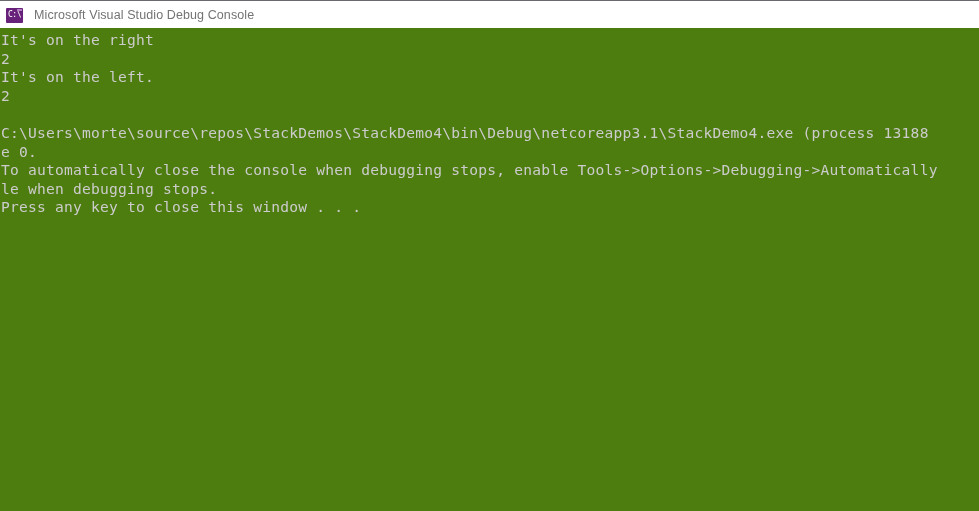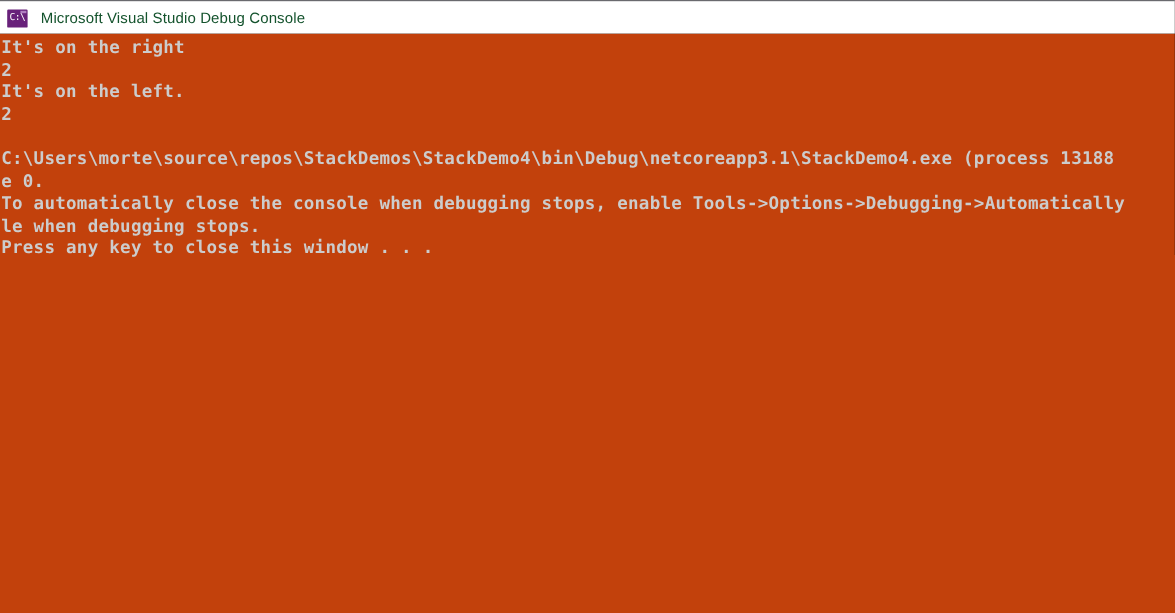--- a/index.html
+++ b/index.html
@@ -64,33 +64,32 @@
     width: 5px;
     height: 2px;
     background: #b07ec0;
   }
 
   #title-text {
     margin-left: 11px;
     font-family: "Liberation Sans", sans-serif;
     font-size: 12.5px;
     line-height: 16px;
-    color: #14532d;
+    color: #737373;
     white-space: nowrap;
     letter-spacing: 0.1px;
   }
 
   
   #console {
     flex: 1 1 auto;
-    background: #c2410c;
+    background: #4d7c0f;
     overflow: hidden;
     padding: 3px 0 0 0;
     box-sizing: border-box;
-    font-weight: bold;
   }
   #console-lines {
     font-family: "DejaVu Sans Mono", "Liberation Mono", monospace;
     font-size: 14.6px;
     line-height: 18.6px;
     color: #cccccc;
     white-space: pre;
     letter-spacing: 0.22px;
     padding-left: 1px;
   }

